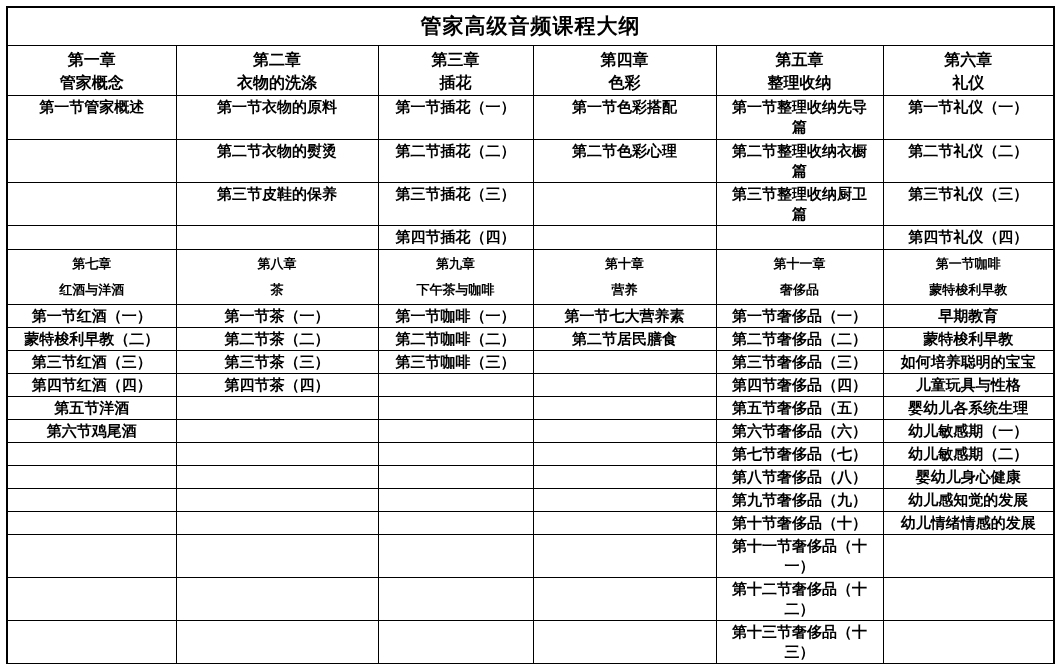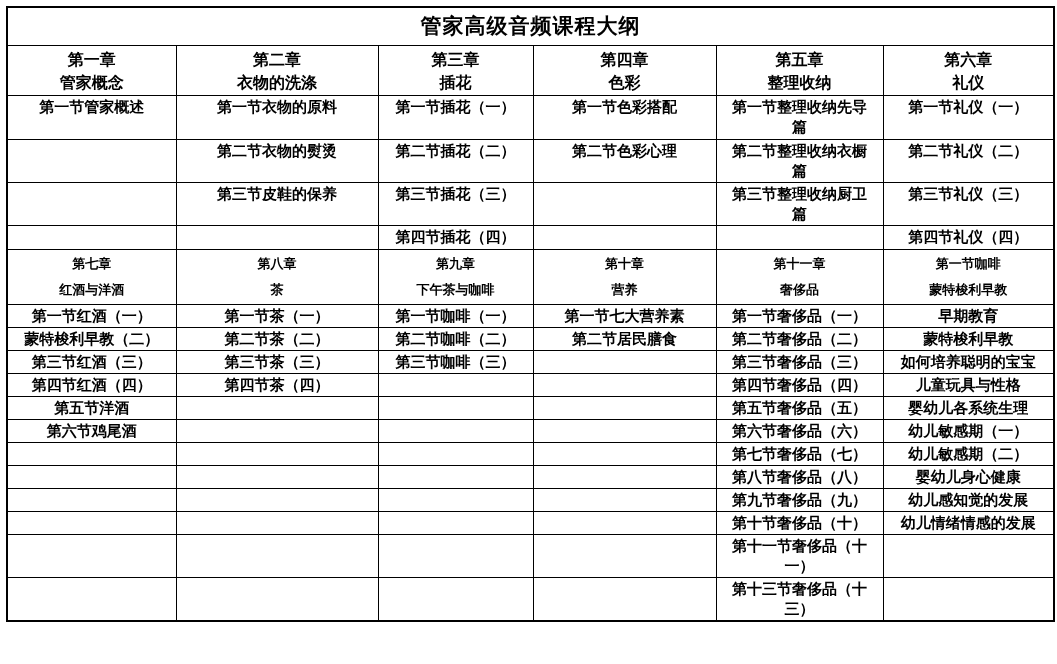--- a/index.html
+++ b/index.html
@@ -247,18 +247,26 @@
           <td></td>
           <td></td>
           <td>第十一节奢侈品（十一）</td>
           <td></td>
         </tr>
         <tr class="body-row" style="height: 42px;">
           <td></td>
           <td></td>
           <td></td>
           <td></td>
+          <td>第十二节奢侈品（十二）</td>
+          <td></td>
+        </tr>
+        <tr class="body-row" style="height: 42px;">
+          <td></td>
+          <td></td>
+          <td></td>
+          <td></td>
           <td>第十三节奢侈品（十三）</td>
           <td></td>
         </tr>
       </tbody>
   </table>
 </div>
 
 </body></html>

